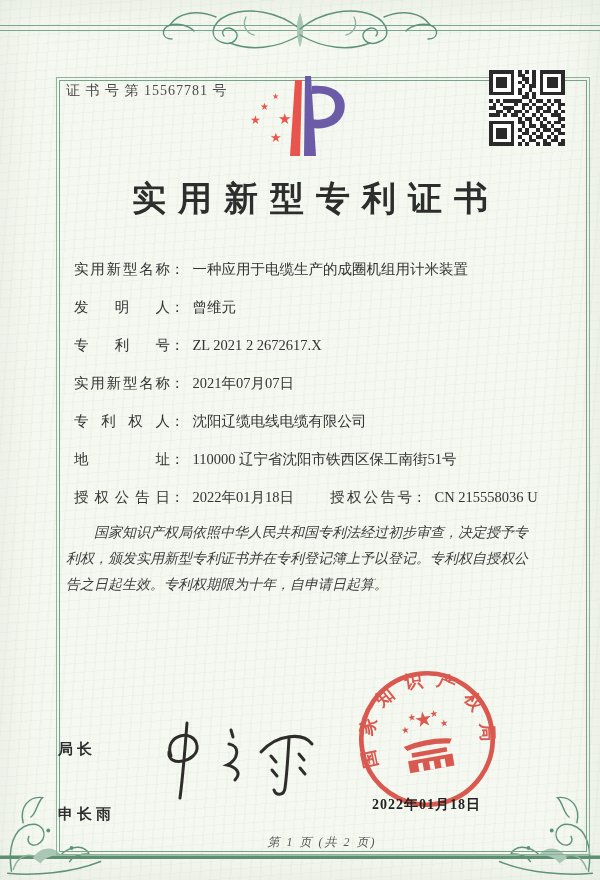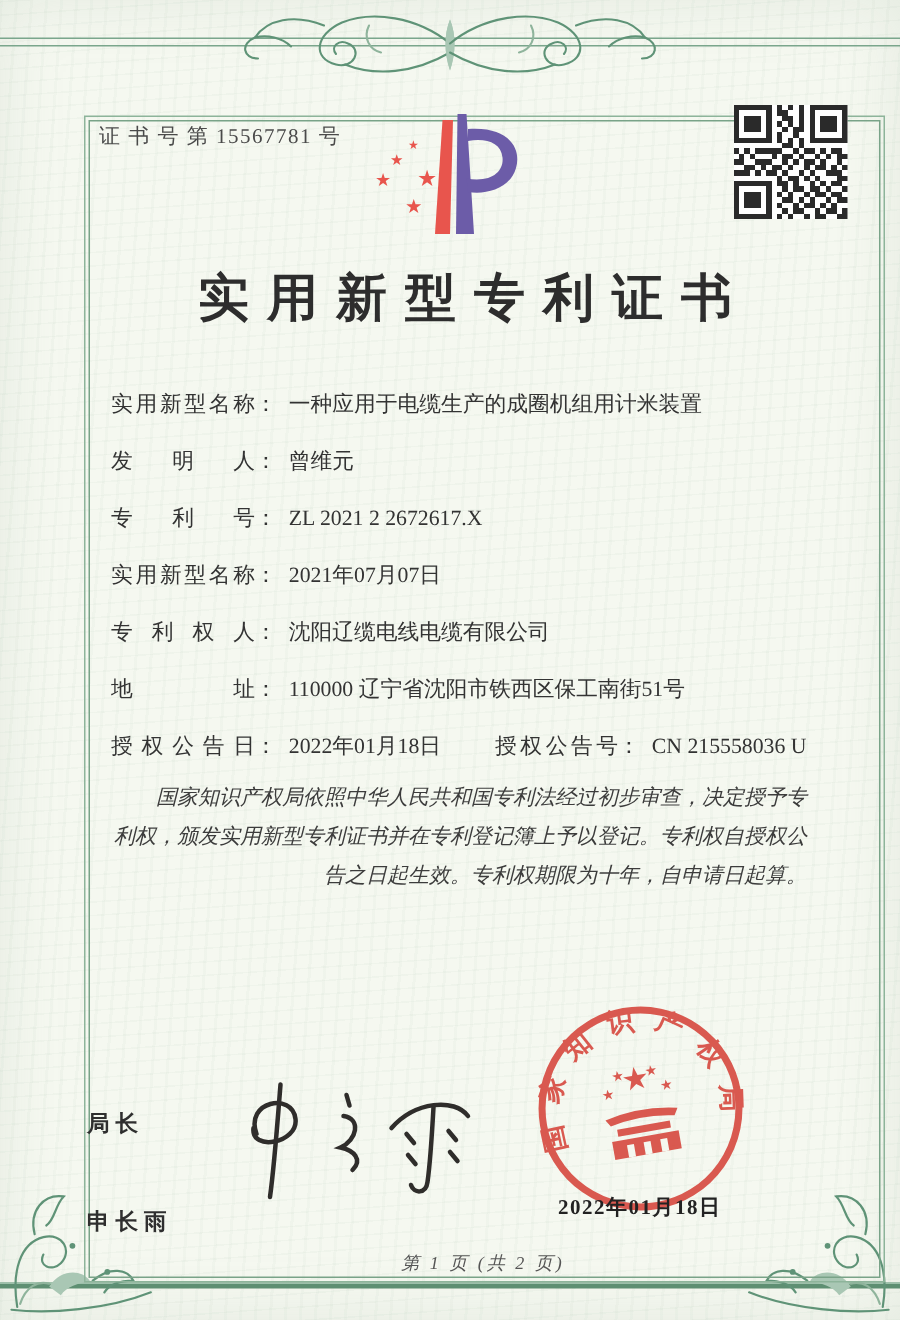--- a/index.html
+++ b/index.html
@@ -28,21 +28,21 @@
   .cert-no{position:absolute;left:66px;top:82px;font-size:14px;letter-spacing:1px;color:#4a4a4a;}
   .logo{position:absolute;left:238px;top:72px;}
   .qr{position:absolute;left:489px;top:70px;}
   .title{position:absolute;left:56px;top:176px;width:508px;text-align:center;
     font-size:34px;font-weight:700;color:#2d2d2d;letter-spacing:12px;text-indent:12px;}
   .fld{position:absolute;left:58px;width:480px;font-size:14.5px;color:#333;white-space:nowrap;margin-left:16px;}
   .fld-label{display:inline-block;width:96px;text-align:justify;text-align-last:justify;}
   .fld-colon{margin-right:8px;}
   .grant-right{position:absolute;left:256px;top:0;}
   .paras{position:absolute;left:66px;top:520px;width:472px;font-size:14px;line-height:26px;
-    color:#3c3c3c;font-style:italic;text-align:right;}
+    color:#3c3c3c;font-style:italic;}
   .paras p{margin:0;text-indent:2em;}
   .director-title{position:absolute;left:58px;top:740px;font-size:15px;letter-spacing:4px;
     font-weight:600;color:#2f2f2f;}
   .director-name{position:absolute;left:58px;top:770px;font-size:15px;letter-spacing:4px;
     font-weight:600;color:#2f2f2f;margin-top:35px;}
   .sig{position:absolute;left:145px;top:718px;}
   .seal{position:absolute;left:352px;top:664px;}
   .seal-date{position:absolute;left:372px;top:796px;font-size:14px;font-weight:700;
     letter-spacing:1px;color:#222;}
   .footer{position:absolute;left:56px;top:834px;width:532px;text-align:center;

